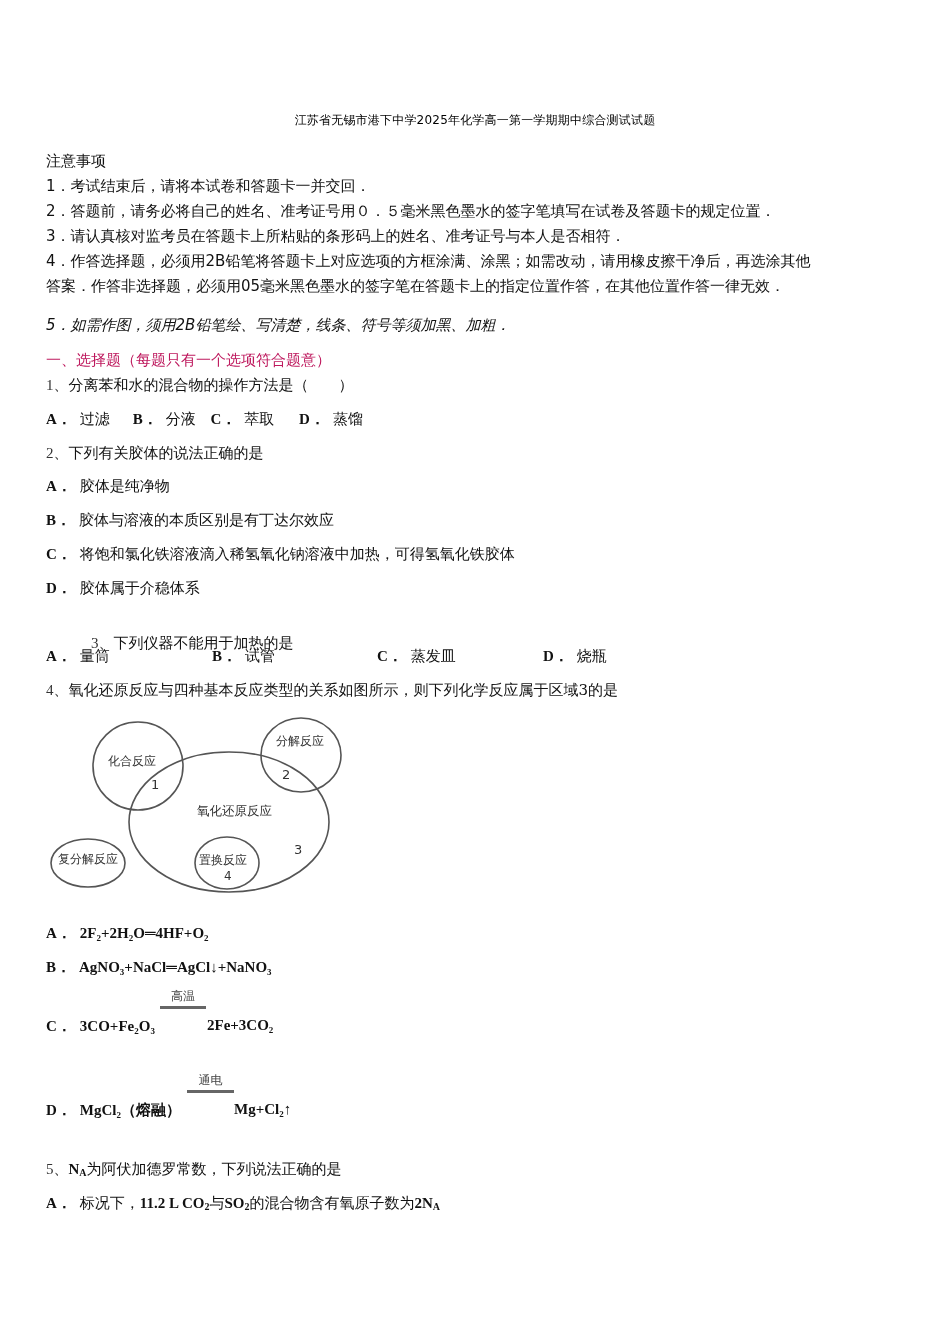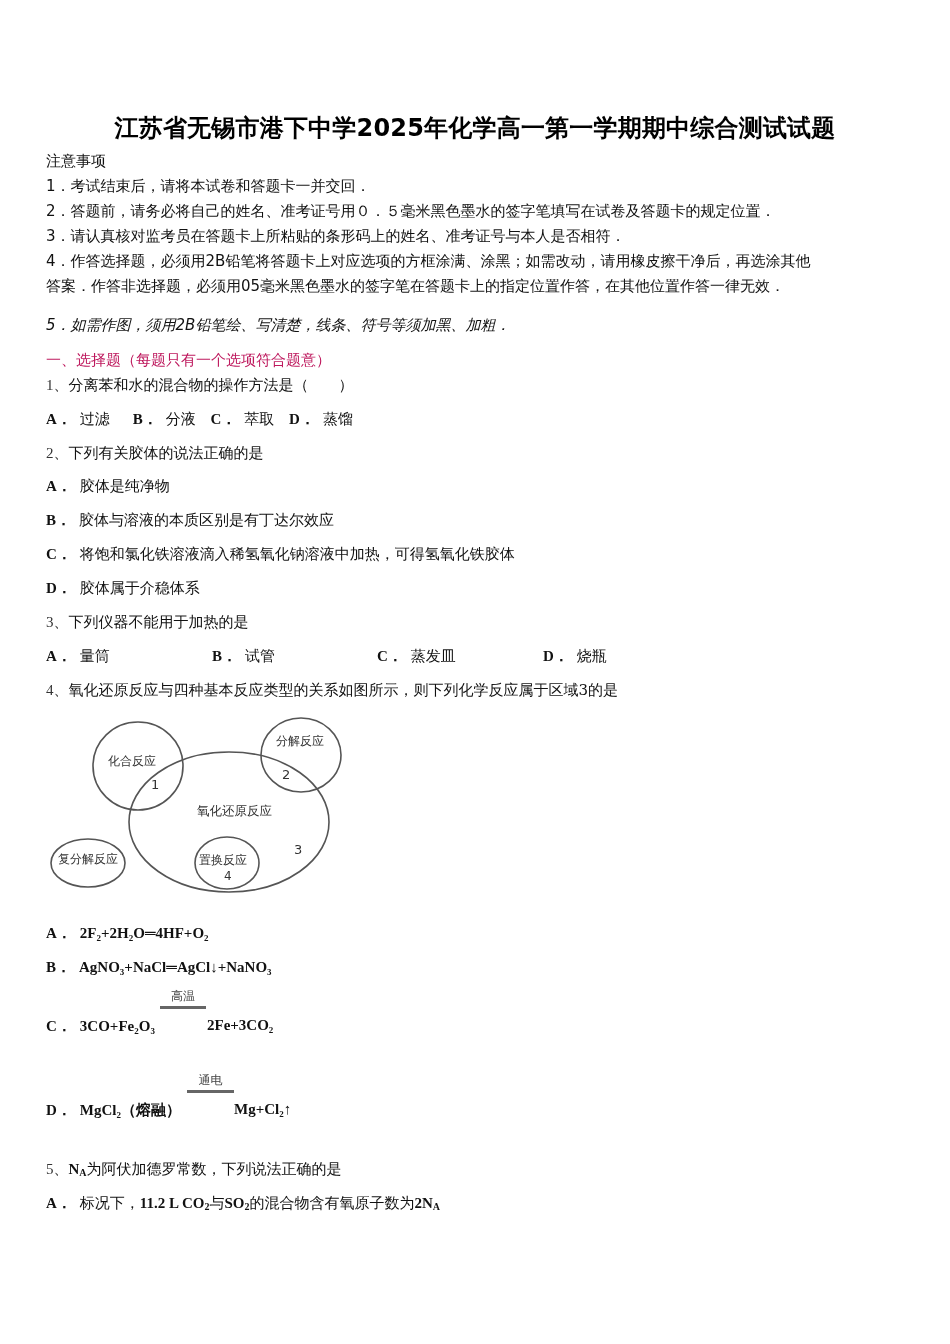--- a/index.html
+++ b/index.html
@@ -1,18 +1,18 @@
 <!DOCTYPE html>
 <html><head>
 <meta charset="utf-8">
 <style>
   html, body { margin: 0; padding: 0; background: #ffffff; }
   body { width: 950px; height: 1344px; position: relative; overflow: hidden; color: #111; font-family: "DejaVu Serif", "Liberation Serif", serif; }
   .abs { position: absolute; white-space: nowrap; }
-  .title { left: 0; width: 950px; top: 112px; text-align: center; font-family: "DejaVu Sans", "Liberation Sans", sans-serif; font-weight: bold; font-size: 24px; letter-spacing: 0.2px; color: #000; }
+  .title { left: 0; width: 950px; top: 112px; text-align: center; font-family: "DejaVu Sans", "Liberation Sans", sans-serif; font-weight: normal; font-size: 12px; letter-spacing: 0.2px; color: #000; }
   .notice { left: 46px; font-size: 15px; font-family: "DejaVu Sans", "Liberation Sans", sans-serif; color: #111; }
   .q { left: 46px; font-size: 15px; color: #111; }
   .q .num { font-family: "Liberation Serif", serif; font-weight: normal; color: #333; }
   .opt { left: 46px; font-size: 15px; color: #111; }
   .opt .lbl { font-family: "Liberation Serif", serif; font-weight: bold; margin-right: 8px; }
   .sec { left: 46px; font-size: 15px; color: #be185d; }
   .chem { font-family: "Liberation Serif", serif; font-weight: bold; }
   sub { font-size: 10px; vertical-align: -2px; line-height: 0; }
   .cond { position: absolute; text-align: center; font-family: "DejaVu Sans", "Liberation Sans", sans-serif; font-size: 12px; color: #444; }
   .cond .bar { height: 3px; background: #666; margin-top: 1px; }
@@ -34,32 +34,32 @@
 
 <div class="abs sec" style="top:351px;">一、选择题（每题只有一个选项符合题意）</div>
 
 <div class="abs q" style="top:376px;">
   <span class="num">1、</span><span>分离苯和水的混合物的操作方法是（　　）</span>
 </div>
 <div class="abs opt" style="top:410px;">
   <span><span class="lbl">A．</span><span>过滤</span></span>
   <span style="margin-left:18px;"><span class="lbl">B．</span><span>分液</span></span>
   <span style="margin-left:10px;"><span class="lbl">C．</span><span>萃取</span></span>
-  <span style="margin-left:10px;"><span class="lbl">D．</span><span>蒸馏</span></span>
+  <span style="margin-left:20px;"><span class="lbl">D．</span><span>蒸馏</span></span>
 </div>
 
 <div class="abs q" style="top:444px;">
   <span class="num">2、</span><span>下列有关胶体的说法正确的是</span>
 </div>
 <div class="abs opt" style="top:477px;"><span class="lbl">A．</span><span>胶体是纯净物</span></div>
 <div class="abs opt" style="top:511px;"><span class="lbl">B．</span><span>胶体与溶液的本质区别是有丁达尔效应</span></div>
 <div class="abs opt" style="top:545px;"><span class="lbl">C．</span><span>将饱和氯化铁溶液滴入稀氢氧化钠溶液中加热，可得氢氧化铁胶体</span></div>
 <div class="abs opt" style="top:579px;text-align:center;"><span class="lbl">D．</span><span>胶体属于介稳体系</span></div>
 
-<div class="abs q" style="top:613px;">
+<div class="abs q" style="top:634px;margin-left:45px;">
   <span class="num">3、</span><span>下列仪器不能用于加热的是</span>
 </div>
 <div class="abs opt" style="top:647px; left:46px;"><span class="lbl">A．</span><span>量筒</span></div>
 <div class="abs opt" style="top:647px; left:212px;"><span class="lbl">B．</span><span>试管</span></div>
 <div class="abs opt" style="top:647px; left:377px;"><span class="lbl">C．</span><span>蒸发皿</span></div>
 <div class="abs opt" style="top:647px; left:543px;"><span class="lbl">D．</span><span>烧瓶</span></div>
 
 <div class="abs q" style="top:681px;">
   <span class="num">4、</span><span>氧化还原反应与四种基本反应类型的关系如图所示，则下列化学反应属于区域3的是</span>
 </div>

